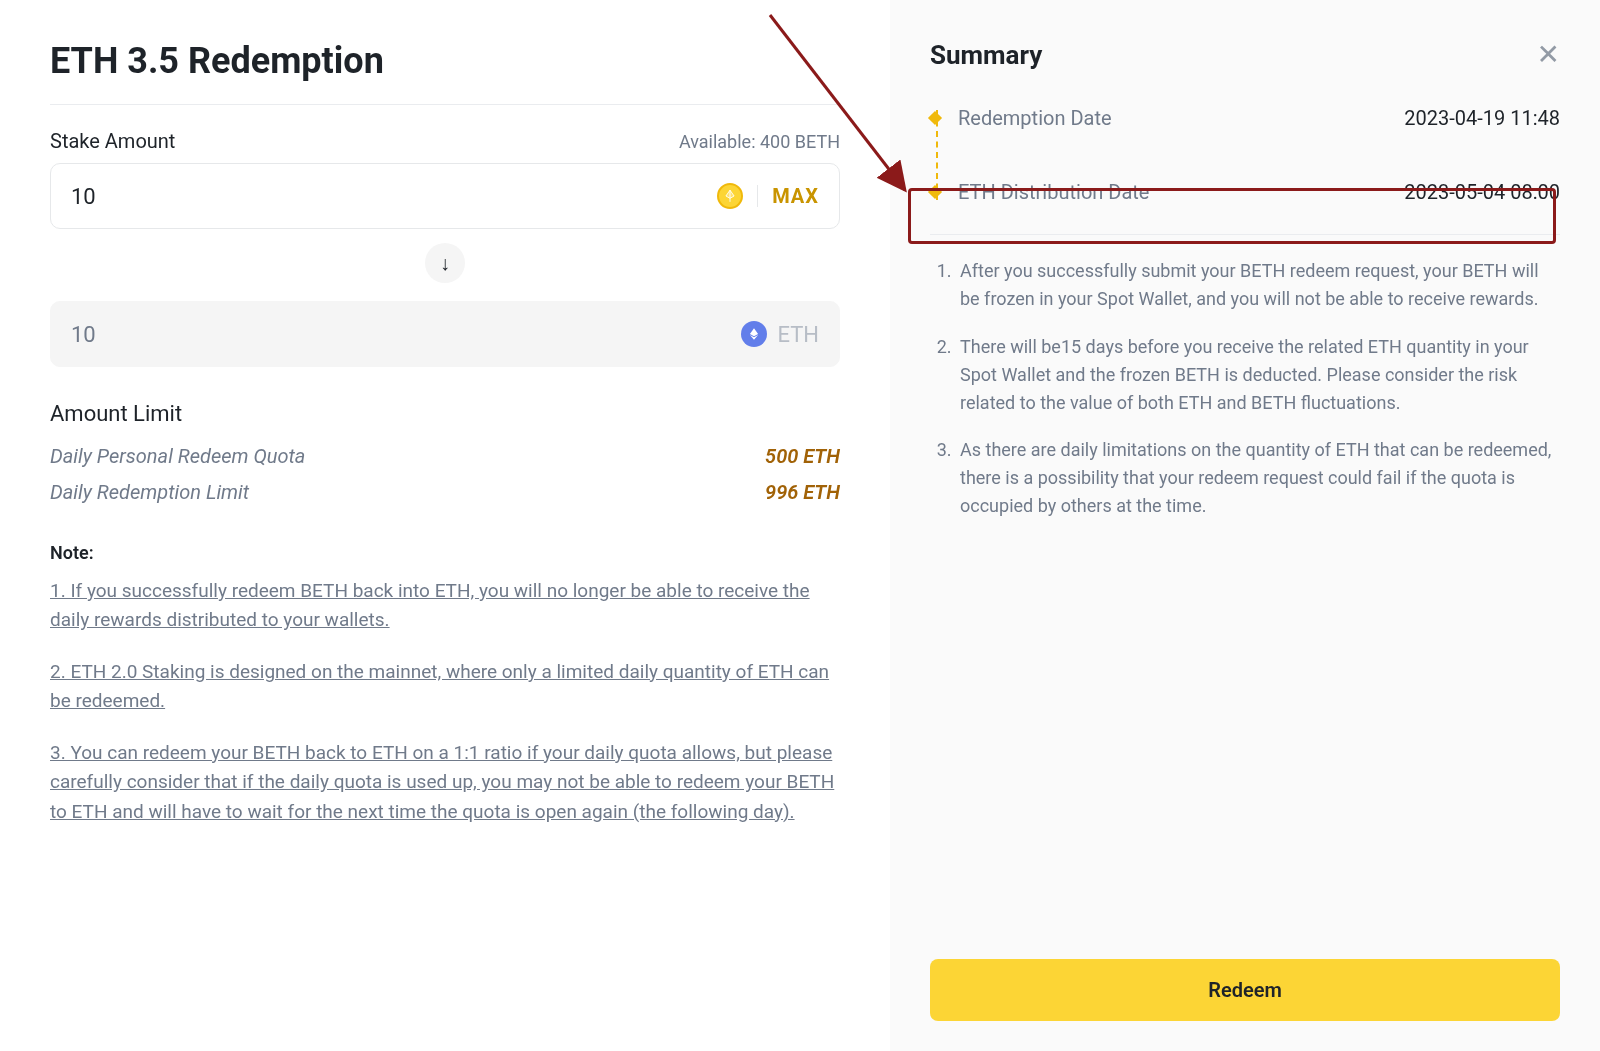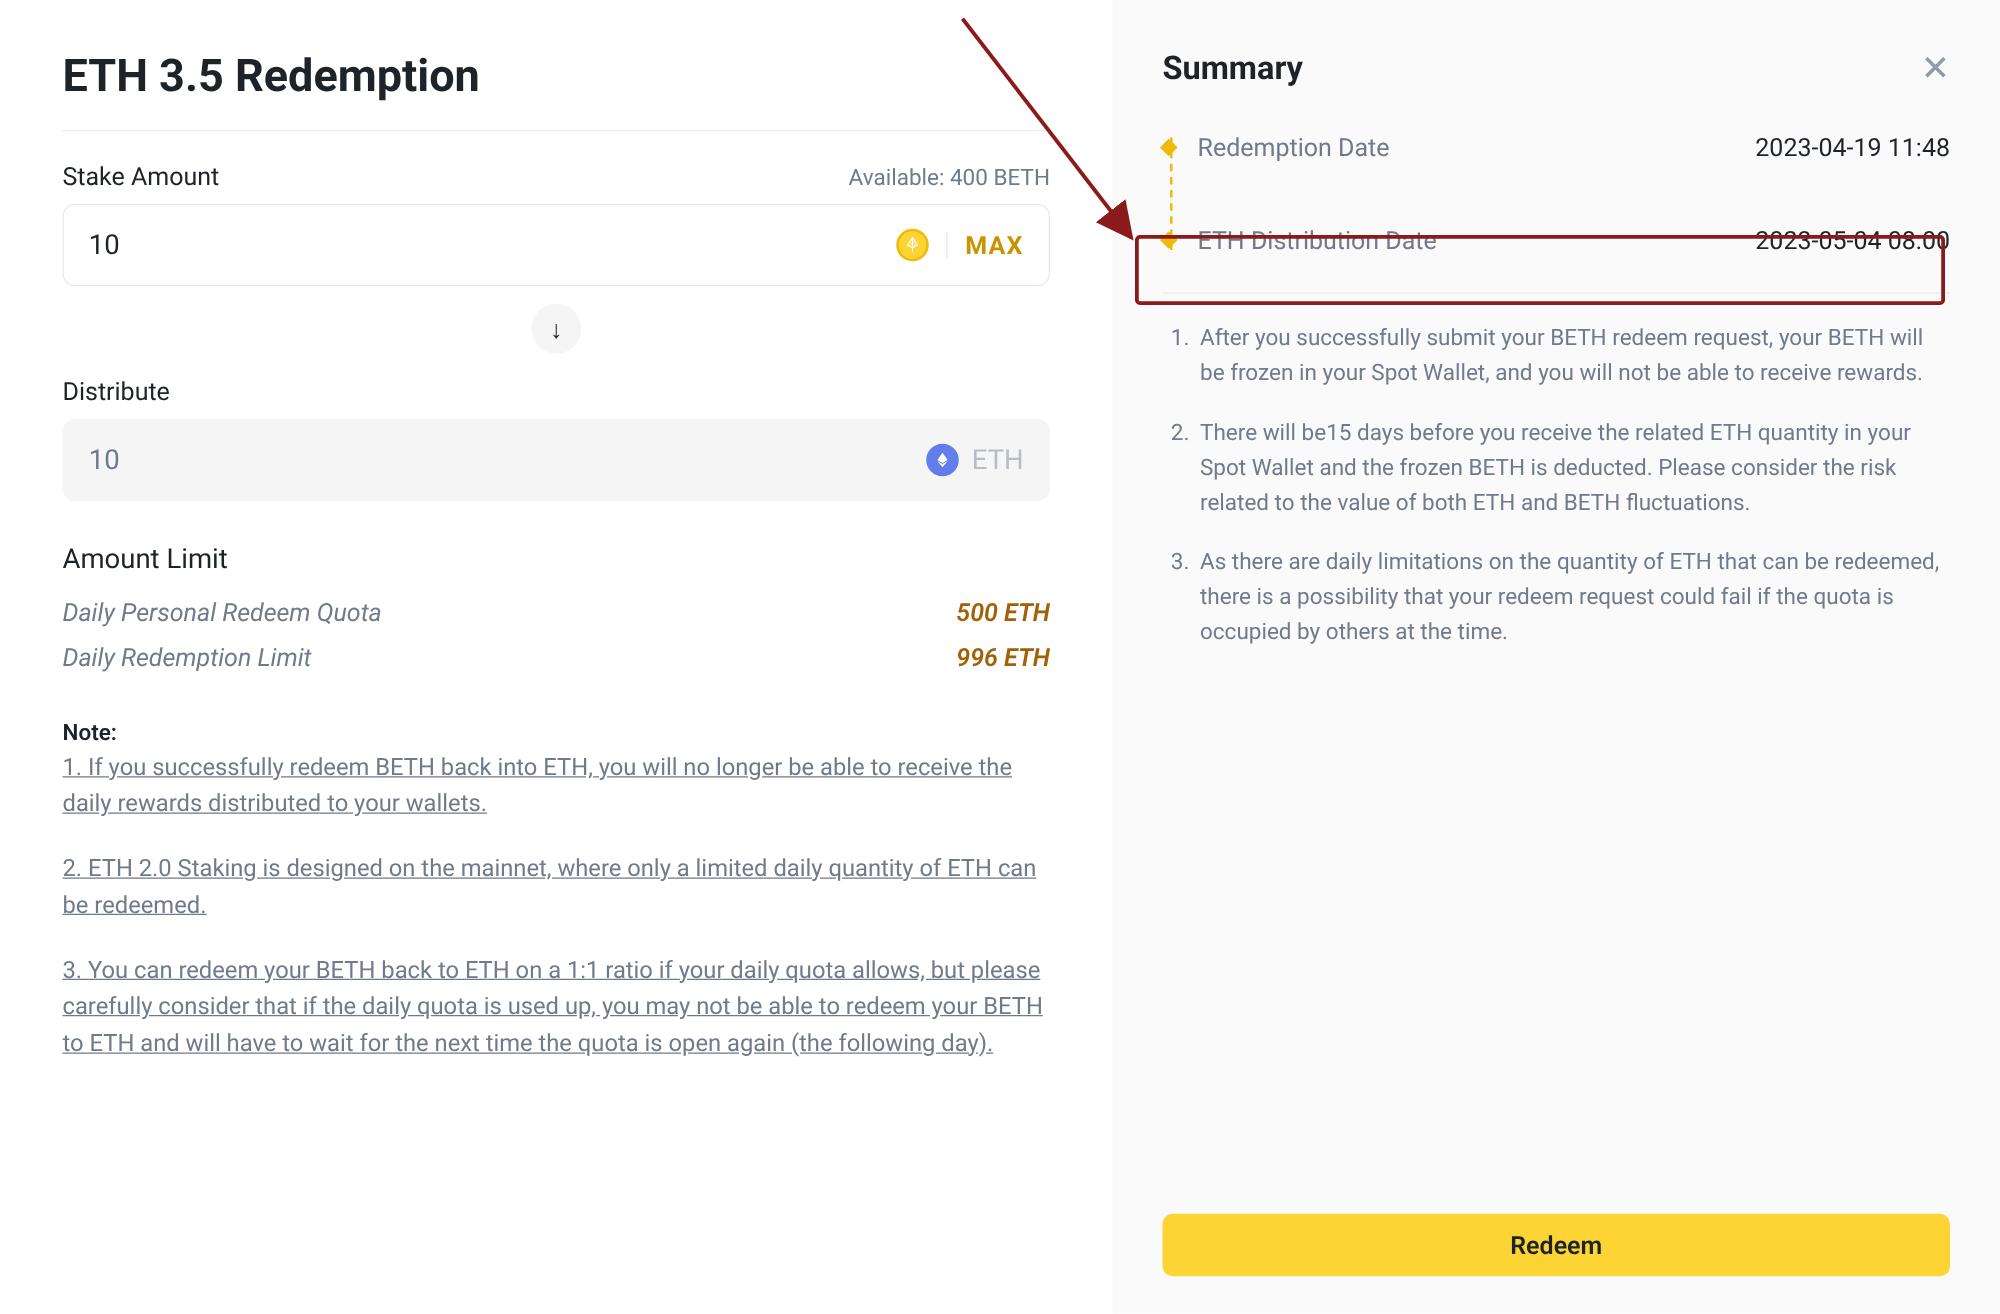--- a/index.html
+++ b/index.html
@@ -90,21 +90,21 @@
   .limit-row {
     display: flex;
     justify-content: space-between;
     align-items: baseline;
     margin-bottom: 12px;
     font-size: 20px;
     font-style: italic;
   }
   .limit-row .k { color: #707a8a; }
   .limit-row .v { color: #a16207; font-weight: 600; }
-  .note-head { font-size: 18px; font-weight: 600; color: #1e2329; margin-top: 38px; margin-bottom: 2px; }
+  .note-head { font-size: 18px; font-weight: 600; color: #1e2329; margin-top: 38px; margin-bottom: 13px; }
   .note-text { font-size: 19px; color: #707a8a; line-height: 1.55; margin-bottom: 22px; text-decoration: underline; }
 
   .right-panel {
     flex: 1;
     background: #fafafa;
     padding: 40px 40px 30px 40px;
     position: relative;
     display: flex;
     flex-direction: column;
   }
@@ -152,21 +152,21 @@
     padding-left: 26px;
     font-size: 18px;
     color: #707a8a;
     line-height: 1.55;
   }
   .info-list li { margin-bottom: 20px; padding-left: 4px; }
 
   .spacer { flex: 1; }
 
   .redeem-btn {
-    height: 50px;
+    height: 62px;
     background: #fcd535;
     border-radius: 8px;
     display: flex;
     align-items: center;
     justify-content: center;
     font-size: 20px;
     font-weight: 600;
     color: #1e2329;
     cursor: pointer;
   }
@@ -196,23 +196,20 @@
           </svg>
       </span>
       <span class="vbar"></span>
       <span class="max-btn">MAX</span>
     </div>
   </div>
 
   <div class="arrow-circle">↓</div>
 
   <div class="field-row">
-    <div class="field-header">
-      <span class="field-label">Distribute</span>
-    </div>
     <div class="input-shell readonly">
       <span class="input-value">10</span>
       <span class="coin-badge eth">
         <svg width="14" height="14" viewBox="0 0 24 24">
             <path d="M12 2 L5 12 L12 16 L19 12 Z M12 22 L5 13.5 L12 17.5 L19 13.5 Z" fill="#fff"></path>
           </svg>
       </span>
       <span class="eth-label">ETH</span>
     </div>
   </div>

